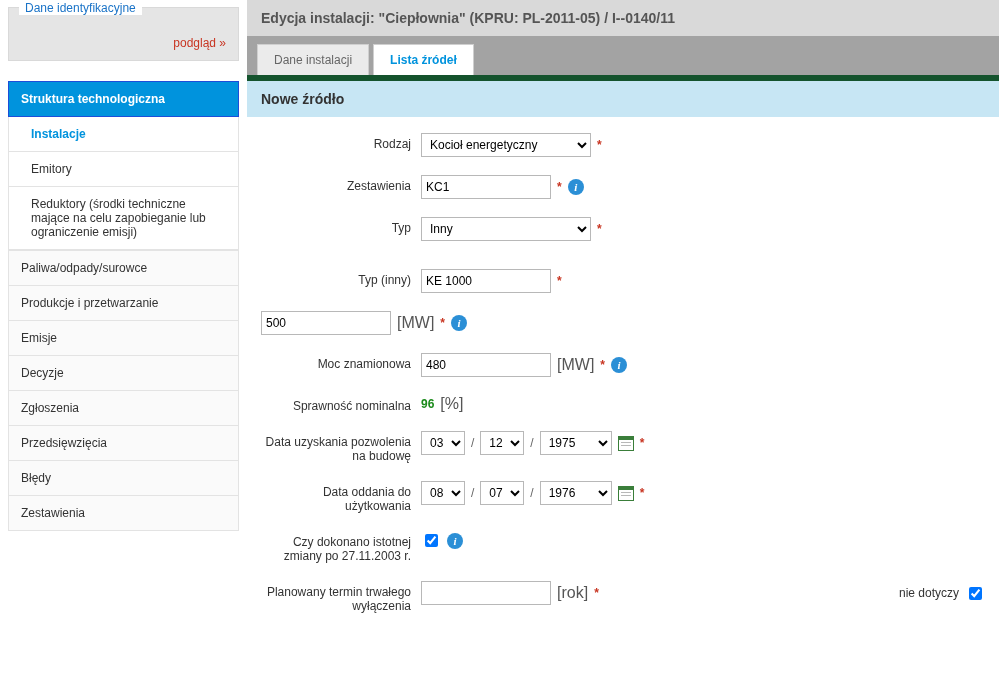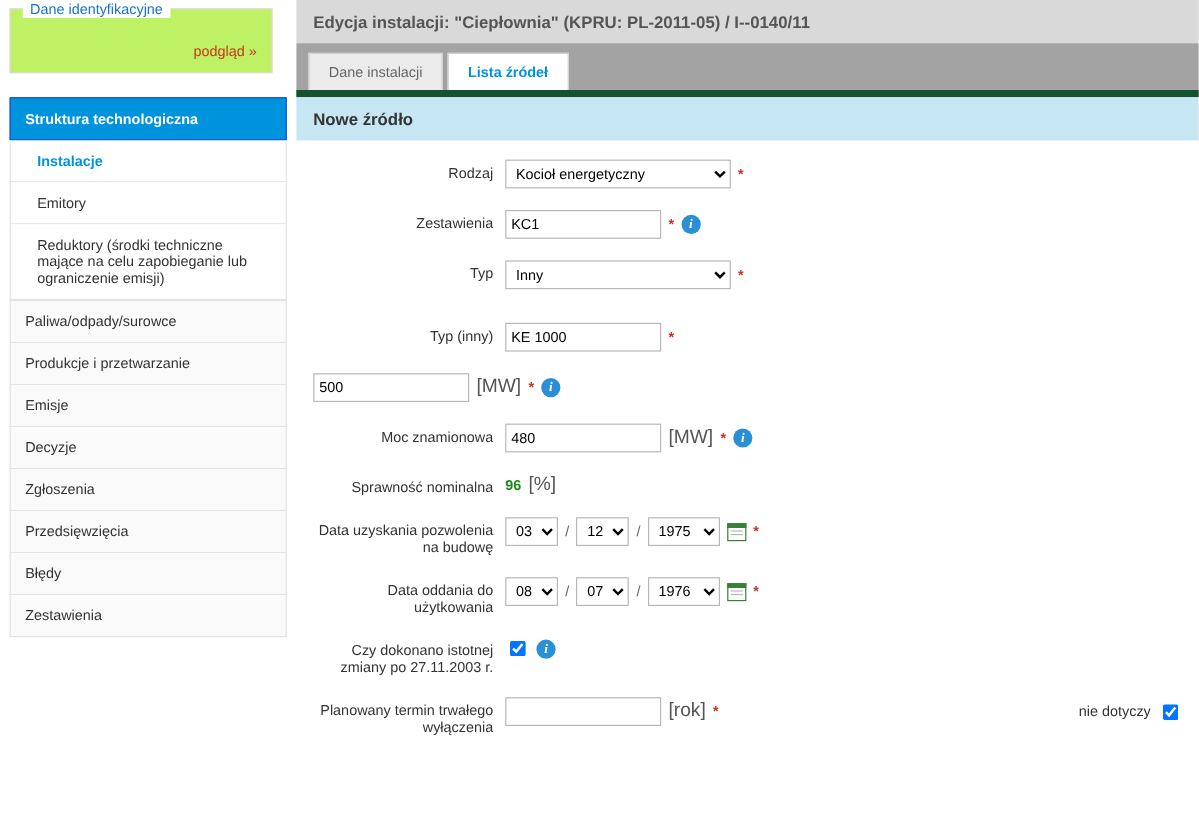--- a/index.html
+++ b/index.html
@@ -11,22 +11,22 @@
     background: #fff;
     width: 999px;
   }
   .layout { display: flex; }
   .sidebar { width: 247px; flex-shrink: 0; }
   .main { flex: 1; min-width: 0; }
 
   
   .card {
     border: 1px solid #d9d9d9;
-    margin: 7px 20px 20px 8px;
-    background: #bef264;
+    margin: 7px 8px 20px 8px;
+    background: #e5e5e5;
     position: relative;
   }
   .card-legend {
     position: absolute;
     top: -7px; left: 10px;
     background: #fff;
     padding: 0 6px;
     color: #1a73c7;
     font-size: 12px;
   }
@@ -113,39 +113,39 @@
     color: #333;
   }
   .fld { display: flex; align-items: center; gap: 6px; flex: 1; }
   select, input[type=text] {
     border: 1px solid #b8b8b8;
     padding: 3px 4px;
     font-size: 12px;
     height: 24px;
     background: #fff;
   }
-  select.wide, input.wide { width: 188px; }
+  select.wide, input.wide { width: 170px; }
   input.med { width: 130px; }
   .req { color: #c83522; font-weight: bold; }
   .unit { color: #555; font-size: 16px; }
   .info-icon {
     display: inline-flex;
     width: 16px; height: 16px;
     border-radius: 50%;
     background: #2b8fd6;
     color: #fff;
     align-items: center; justify-content: center;
     font-style: italic; font-family: Georgia, serif;
     font-size: 11px; font-weight: bold;
     cursor: help;
   }
   .calc { color: #1a8a1a; font-weight: bold; }
   .sep { color: #666; }
   select.dsel { width: 44px; }
-  select.ysel { width: 60px; }
+  select.ysel { width: 72px; }
   .cal-icon {
     display: inline-block;
     width: 16px; height: 15px;
     border: 1px solid #3a7e3a;
     position: relative;
     background: #fff;
     cursor: pointer;
   }
   .cal-icon::before {
     content: "";

